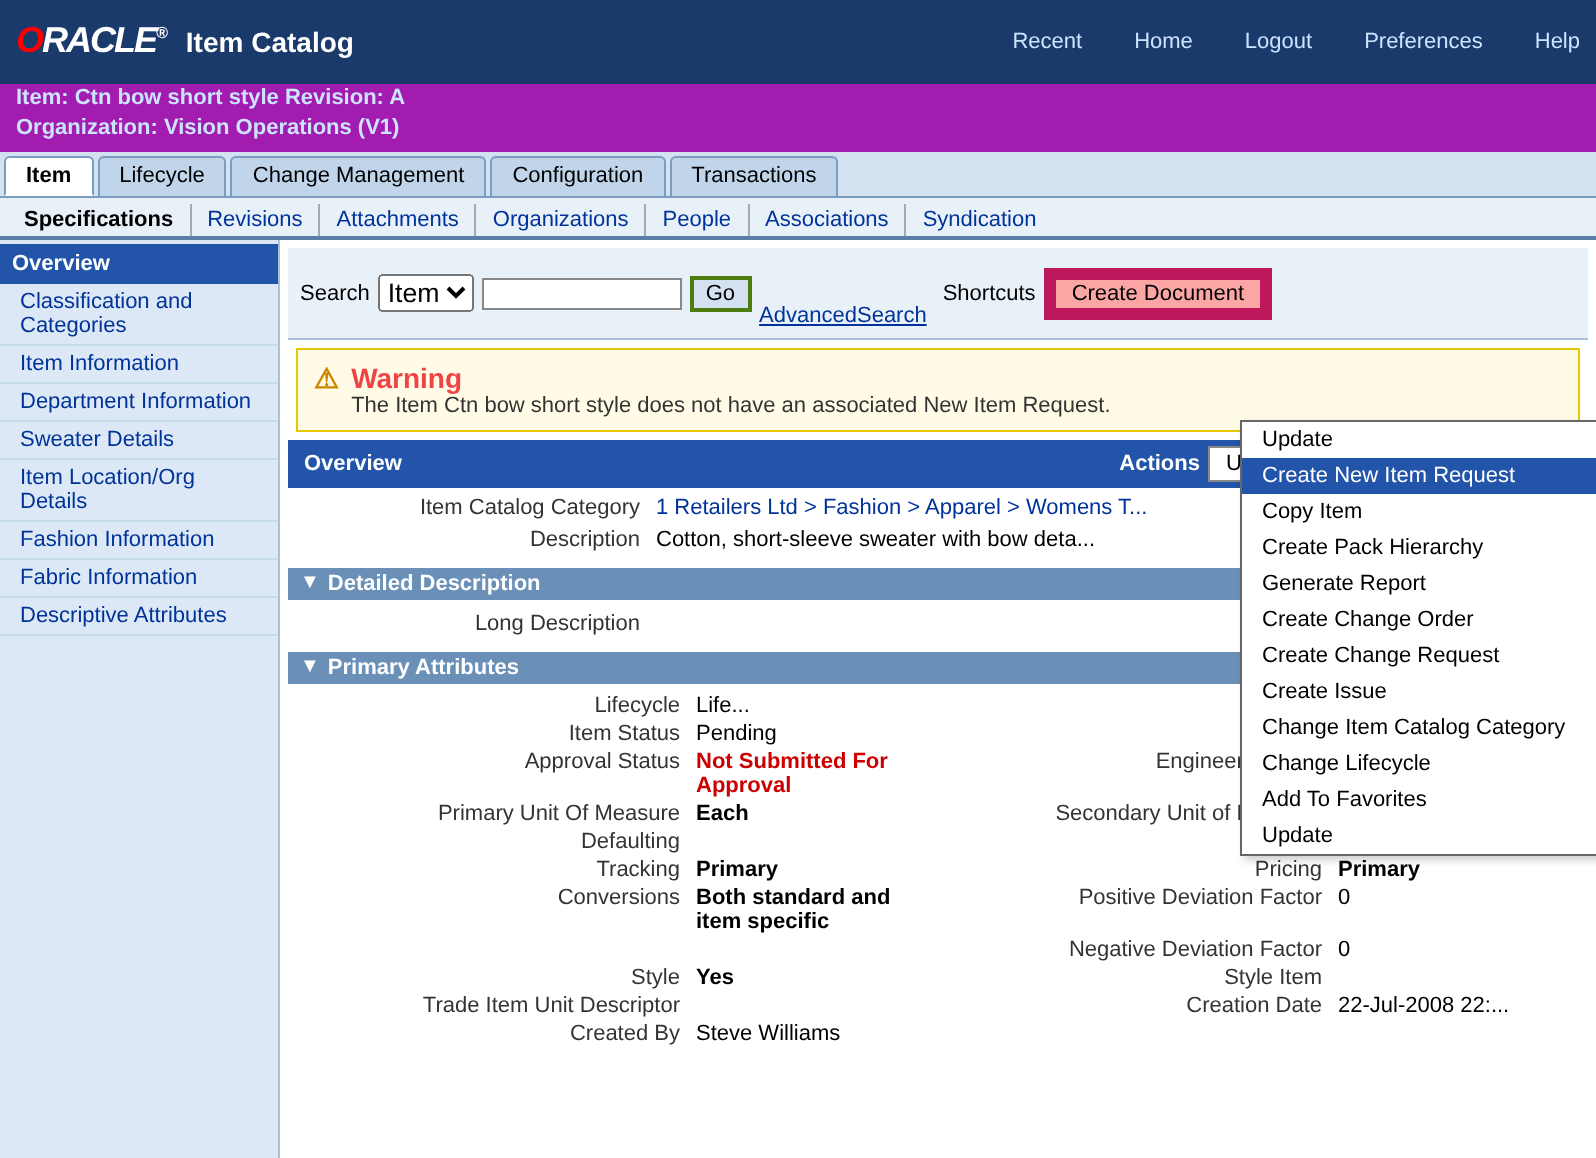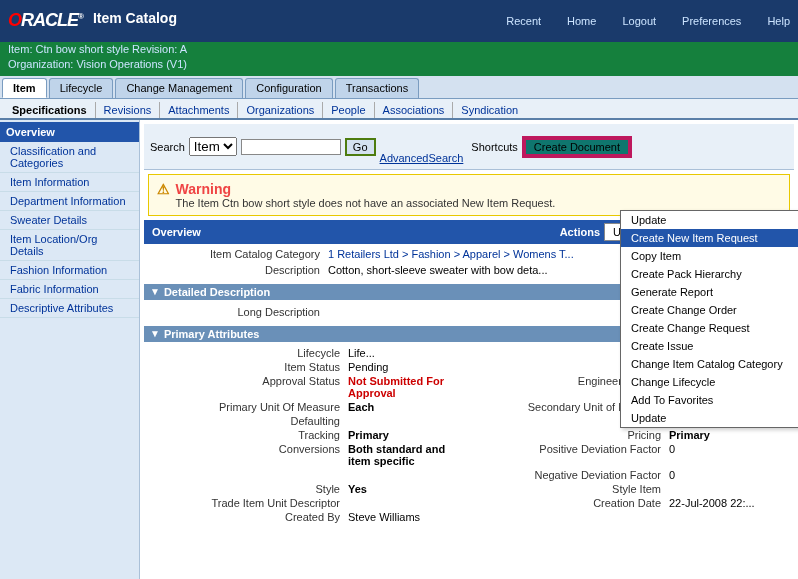--- a/index.html
+++ b/index.html
@@ -1,28 +1,28 @@
 <!DOCTYPE html>
 <html><head>
   <meta charset="utf-8">
   <style>
     * { margin: 0; padding: 0; box-sizing: border-box; }
     body { font-family: Arial, Helvetica, sans-serif; font-size: 11px; background: #fff; width: 798px; min-height: 579px; overflow: hidden; }
 
     
     #header { background: #1a3a6b; display: flex; align-items: center; padding: 4px 8px; height: 42px; }
-    #logo-area { display: flex; gap: 10px; }
+    #logo-area { display: flex; align-items: center; gap: 10px; }
     .oracle-logo { color: #fff; font-size: 18px; font-weight: bold; font-style: italic; letter-spacing: -1px; }
     .oracle-logo span { color: #f00; }
     .header-title { color: #fff; font-size: 14px; font-weight: bold; }
     #header-nav { margin-left: auto; display: flex; gap: 26px; align-items: center; }
     #header-nav a { color: #cce4ff; font-size: 11px; text-decoration: none; cursor: pointer; }
 
     
-    #info-bar { background: #15803d; padding: 0 8px 4px 8px; color: #cce4ff; font-size: 11px; line-height: 1.4; }
+    #info-bar { background: #a21caf; padding: 0 8px 4px 8px; color: #cce4ff; font-size: 11px; line-height: 1.4; font-weight: bold; }
 
     
     #tabs1 { display: flex; background: #d4e1f0; border-bottom: 1px solid #7a9cc0; padding-top: 2px; padding-left: 2px; }
     .tab1 { padding: 3px 10px; font-size: 11px; cursor: pointer; border: 1px solid #7a9cc0; border-bottom: none; background: #c0d4ea; color: #000; margin-right: 2px; border-radius: 3px 3px 0 0; }
     .tab1.active { background: #fff; border-bottom: 1px solid #fff; font-weight: bold; }
 
     
     #tabs2 { display: flex; background: #e8f0f8; border-bottom: 2px solid #5a7fa8; padding: 3px 4px 0 4px; align-items: center; }
     .tab2 { padding: 2px 8px; font-size: 11px; cursor: pointer; color: #003399; border-right: 1px solid #aaa; }
     .tab2:last-child { border-right: none; }
@@ -38,21 +38,21 @@
 
     
     #content { flex: 1; overflow-y: auto; padding: 4px; }
 
     
     #search-bar { display: flex; align-items: center; padding: 4px 6px; background: #e8f0f8; border-bottom: 1px solid #aac0d8; gap: 4px; }
     #search-bar label { font-size: 11px; }
     .go-btn { font-size: 11px; padding: 1px 6px; background: #d4e1f0; border: 2px solid #4d7c0f; cursor: pointer; }
     .advanced-search-link { font-size: 11px; color: #003399; cursor: pointer; text-decoration: underline; display: flex; flex-direction: row; align-items: flex-end; line-height: 1.1; margin-top: 24px; }
     .shortcuts-label { font-size: 11px; margin-left: 4px; }
-    .create-doc-btn { font-size: 11px; padding: 1px 8px; background: #0f766e; border: 4px solid #be185d; cursor: pointer; }
+    .create-doc-btn { font-size: 11px; padding: 1px 8px; background: #fca5a5; border: 6px solid #be185d; cursor: pointer; }
 
     
     .warning-box { background: #fffbe6; border: 1px solid #e8c800; margin: 4px; padding: 6px 8px; display: flex; align-items: flex-start; gap: 6px; }
     .warning-icon { color: #cc8800; font-size: 14px; font-weight: bold; }
     .warning-title { font-weight: bold; color: #ef4444; font-size: 14px; }
     .warning-text { font-size: 11px; color: #333; }
 
     
     .section-header { background: #2255aa; color: #fff; padding: 3px 8px; font-size: 11px; font-weight: bold; display: flex; justify-content: space-between; align-items: center; margin: 4px 0 0 0; }
     .actions-area { display: flex; align-items: center; gap: 4px; }

